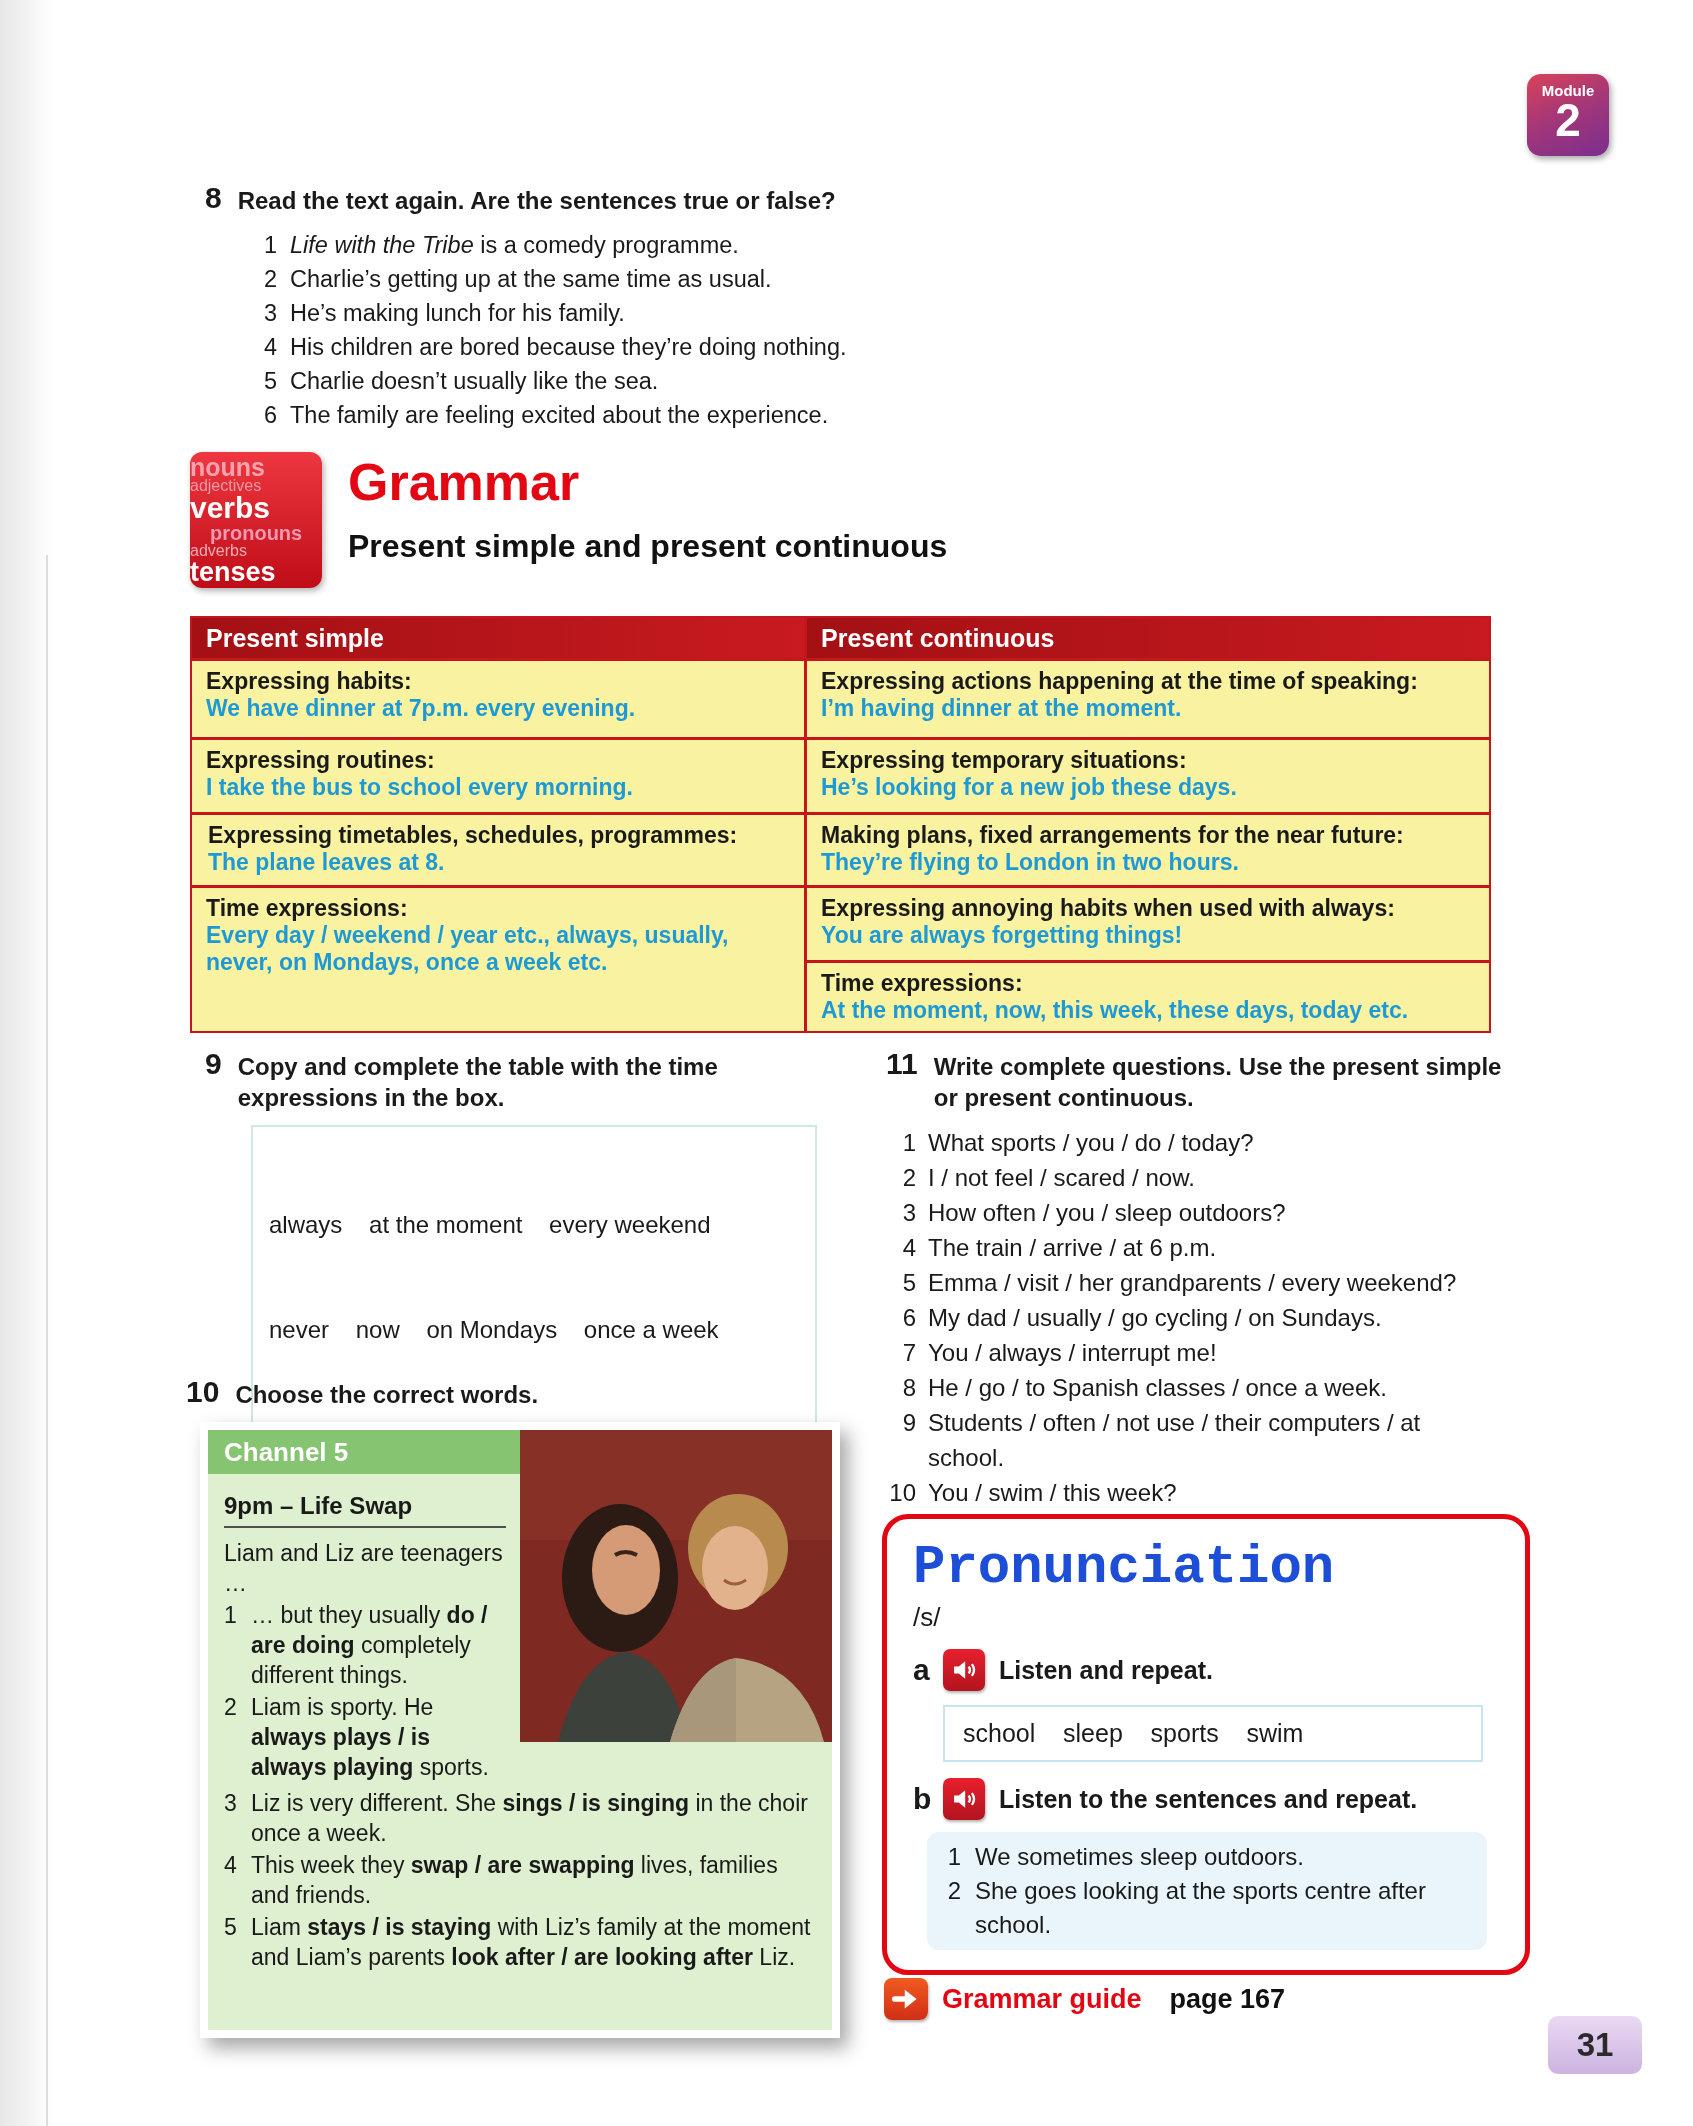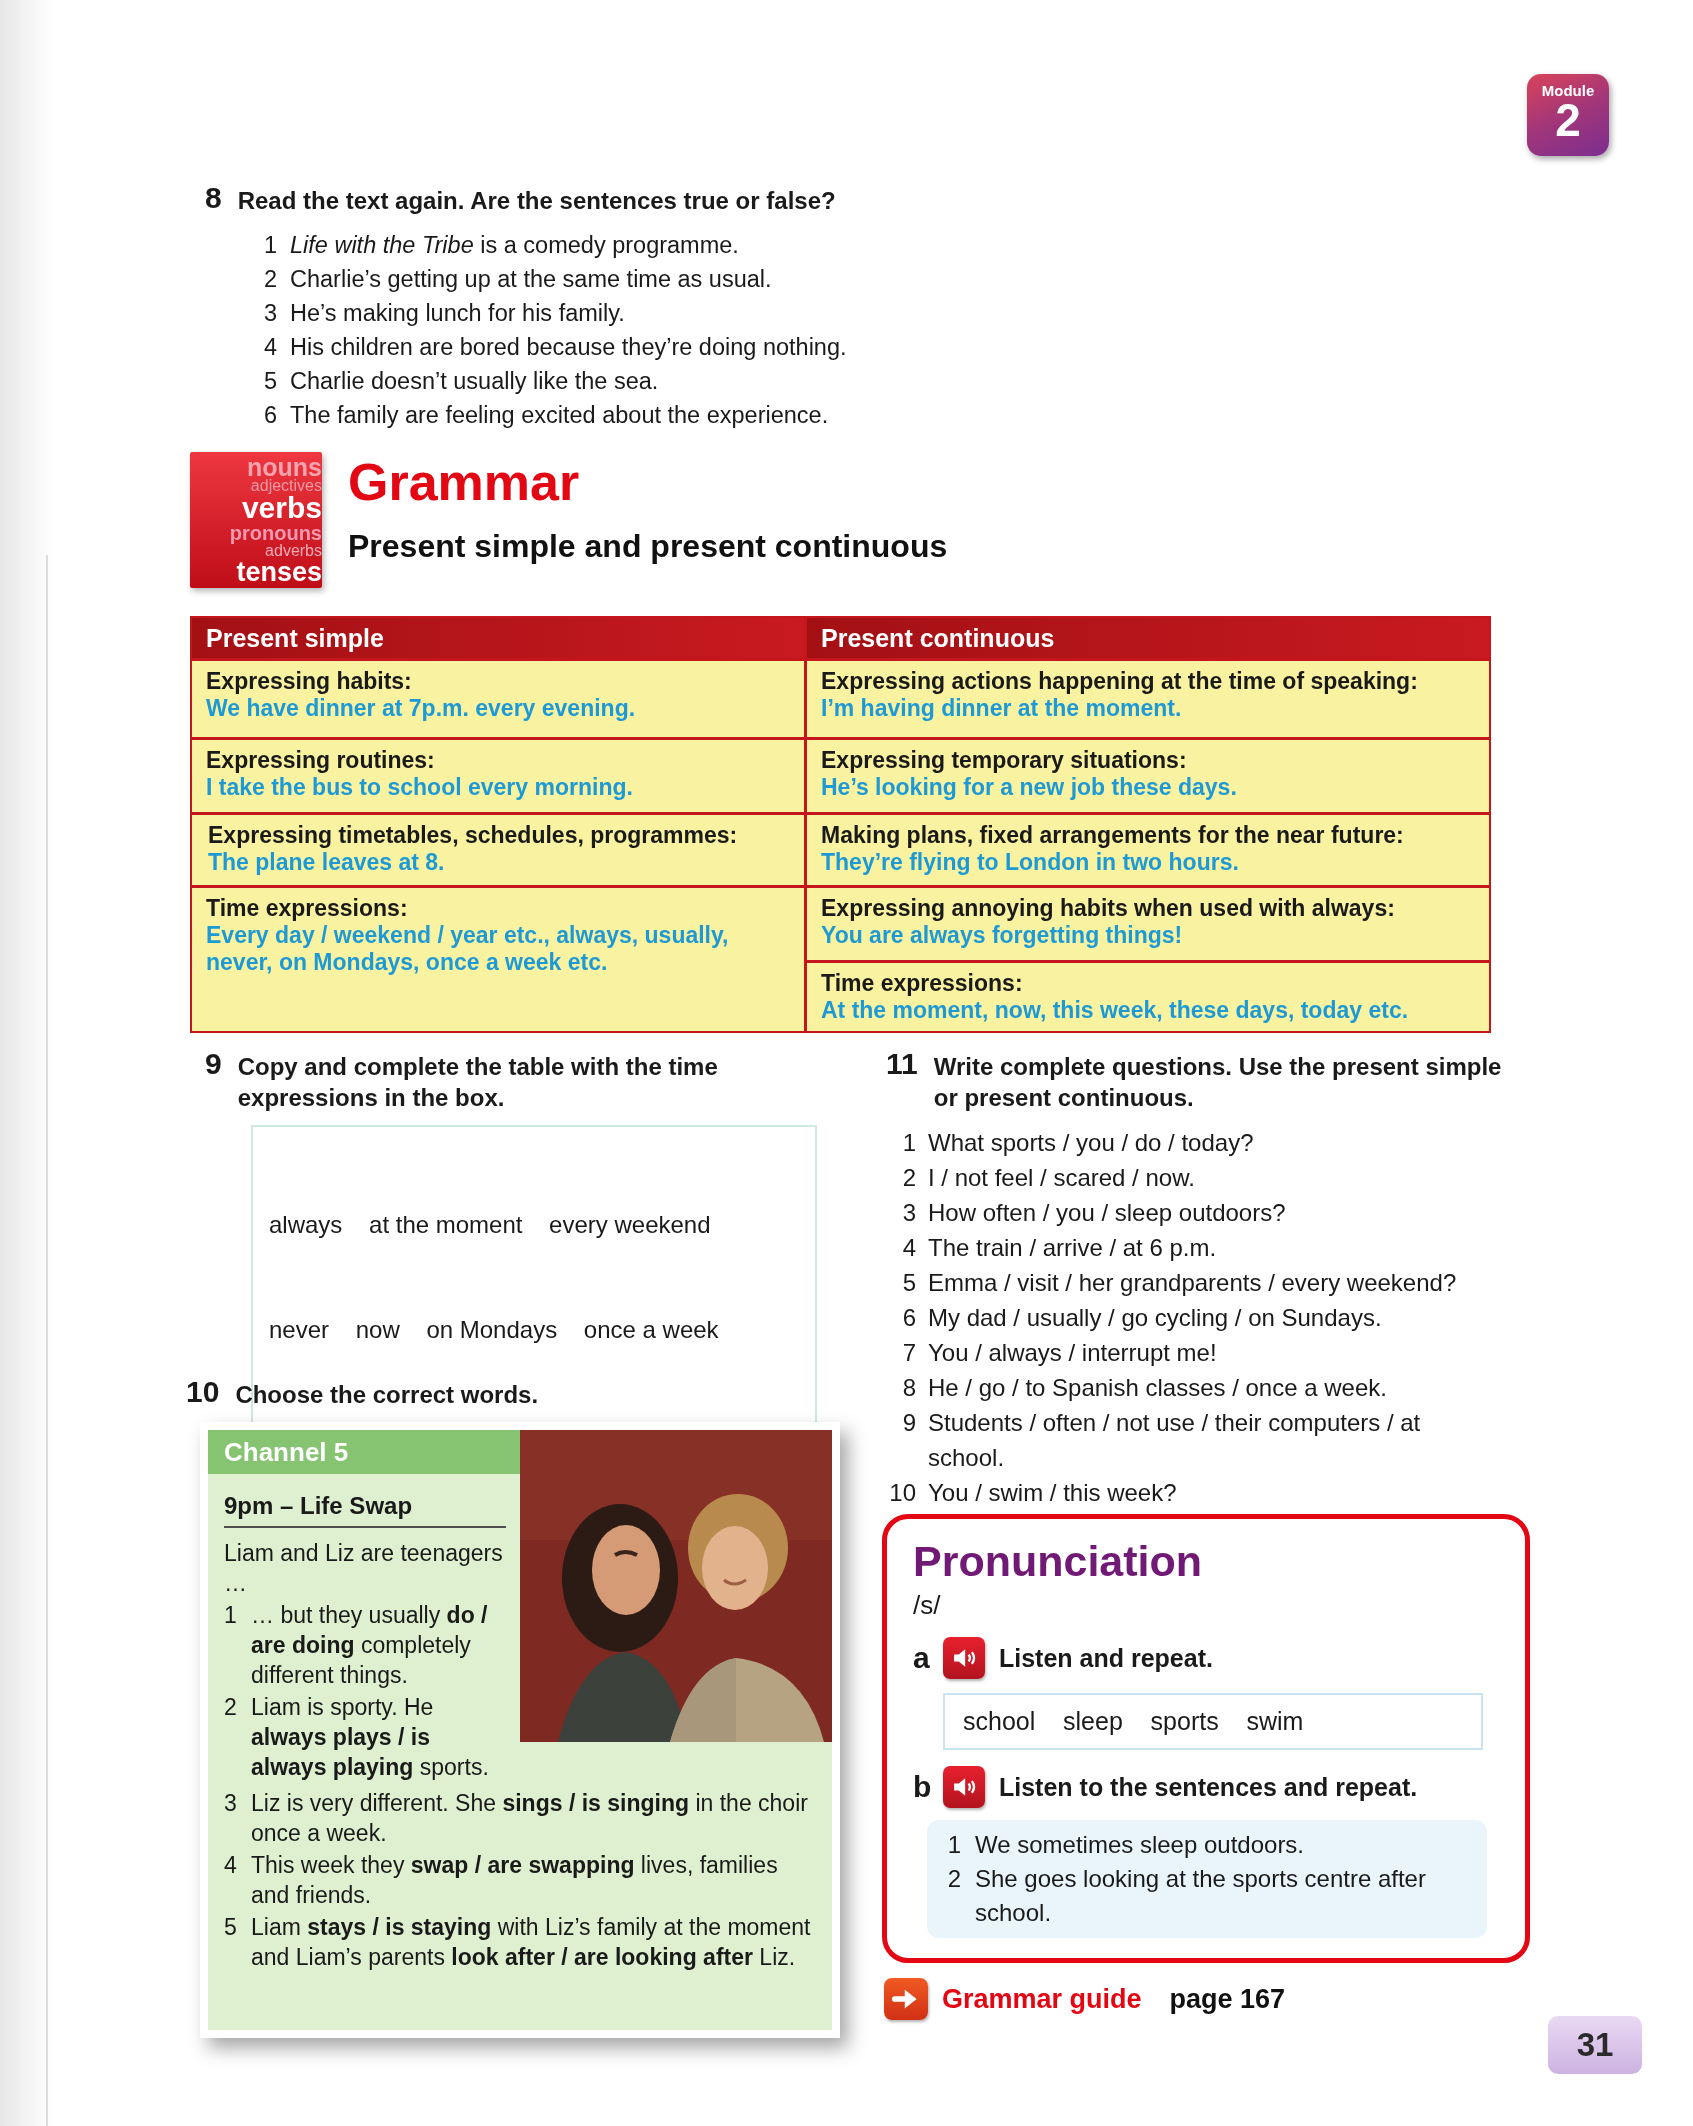--- a/index.html
+++ b/index.html
@@ -28,22 +28,22 @@
   .nrow { display:flex; font-size:23.5px; line-height:34px; }
   .nrow .num { flex:none; width:26px; text-align:right; margin-right:13px; }
   .nrow .txt i { font-style:italic; }
 
   
   .ex8 { position:absolute; left:205px; top:182px; width:1150px; }
   .ex8 .nlist { margin-left:46px; }
 
   
   .glogo { position:absolute; left:190px; top:452px; width:132px; height:136px;
-    background:linear-gradient(180deg,#ee3740,#bf0d18); border-radius:2px;
-    box-shadow:2px 3px 6px rgba(0,0,0,.3); text-align:right; overflow:hidden; padding-top:3px; }
+    background:linear-gradient(180deg,#ee3740,#bf0d18); border-radius:12px;
+    box-shadow:2px 3px 6px rgba(0,0,0,.3); text-align:left; overflow:hidden; padding-top:3px; }
   .glogo div { line-height:1.0; }
   .lw0 { color:#f6a3ae; font-weight:bold; font-size:25px; }
   .lw1 { color:#ef9aa5; font-size:16px; margin-top:-2px; }
   .lw2 { color:#ffffff; font-weight:bold; font-size:30px; margin-top:-1px; }
   .lw3 { color:#f299b0; font-weight:bold; font-size:20px;margin-left:20px; }
   .lw4 { color:#f0aab4; font-size:16px; }
   .lw5 { color:#ffffff; font-weight:bold; font-size:27px; }
   .gram-title { position:absolute; left:348px; top:452px; font-size:52px; font-weight:bold; color:#e30613; }
   .gram-sub { position:absolute; left:348px; top:528px; font-size:32px; font-weight:bold; color:#111; }
 
@@ -99,21 +99,21 @@
   
   .ex11 { position:absolute; left:886px; top:1048px; width:660px; }
   .ex11 .ex-title { width:580px; }
   .ex11 .nrow { font-size:24px; line-height:35px; }
   .ex11 .nrow .num { width:30px; margin-right:12px; }
   .ex11 .nrow .txt { width:560px; }
 
   
   .pron { position:absolute; left:882px; top:1514px; width:648px; min-height:418px;
     border:5px solid #e30613; border-radius:26px; background:#fff; padding:18px 26px 20px 26px; }
-  .pron-title { color:#701a75; font-size:43px; font-weight:bold; }
+  .pron-title { color:#1d4ed8; font-size:54px; font-weight:bold;font-family:Liberation Mono, monospace; }
   .pron-sound { font-size:26px; margin-top:4px; }
   .audiorow { display:flex; align-items:center; margin-top:16px; }
   .audiorow .letter { font-size:30px; font-weight:bold; width:30px; }
   .audio-icon { width:42px; height:42px; border-radius:7px;
     background:linear-gradient(180deg,#e8202e,#b2141f); box-shadow:1px 2px 3px rgba(0,0,0,.3);
     display:flex; align-items:center; justify-content:center; margin-right:14px; flex:none; }
   .audiorow .alabel { font-size:25px; font-weight:bold; }
   .pronbox { margin:14px 0 0 30px; width:540px; border:2px solid #c8e4f0; background:#fff;
     padding:12px 18px; font-size:25px; white-space:pre-wrap; }
   .sentbox { margin:12px 0 0 14px; width:560px; background:#eaf5fb; border-radius:12px; padding:8px 14px; }

